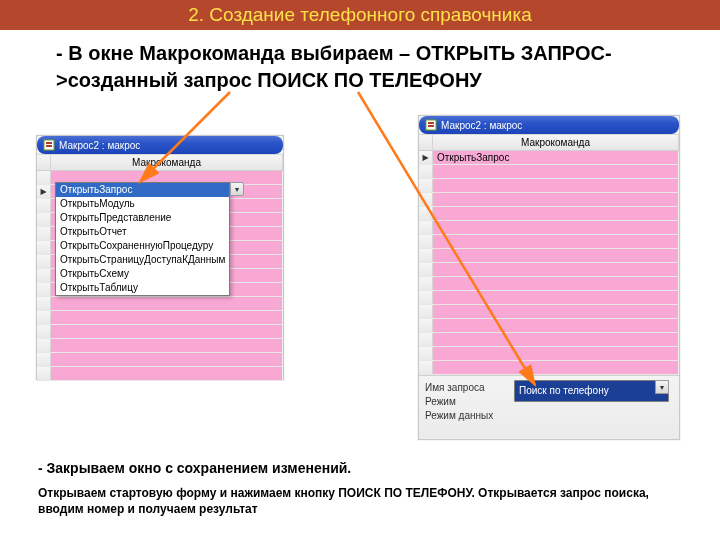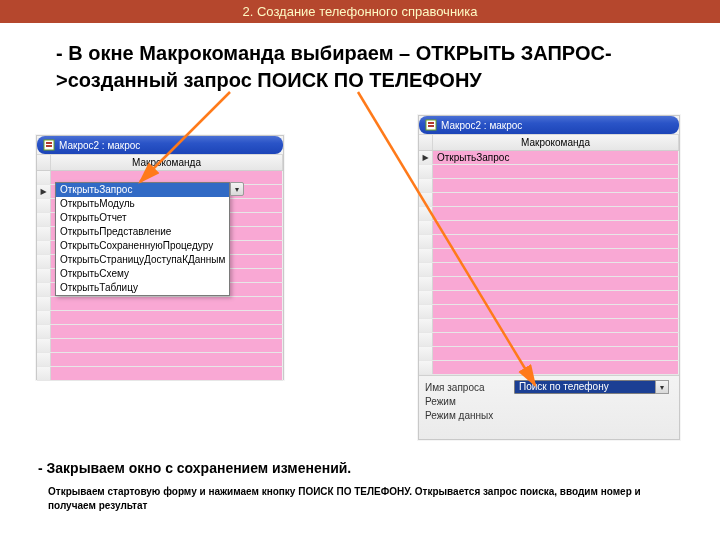--- a/index.html
+++ b/index.html
@@ -8,24 +8,24 @@
     width: 720px;
     height: 540px;
     font-family: Arial, Helvetica, sans-serif;
     background: #fff;
     position: relative;
     overflow: hidden;
     font-size: 13px;
   }
   .banner {
     background: #b5472d;
-    color: #fef9c3;
+    color: #fde047;
     text-align: center;
     padding: 4px 0;
-    font-size: 13px;
+    font-size: 19px;
   }
   .instr1 {
     position: absolute;
     top: 40px;
     left: 56px;
     right: 40px;
     font-weight: bold;
     font-size: 20px;
     line-height: 1.35;
   }
@@ -118,21 +118,21 @@
     font-size:10px;
   }
   .prop-row { display:flex; align-items:center; height:14px; gap:6px;}
   .prop-row .lab { width:80px; color:#333; }
   .select-widget {
     position:absolute;
     left:95px; top:4px;
     width:155px;
   }
   .select-box {
-    height:14px;
+    height:22px;
     border:1px solid #7e7e7e;
     background:#1b3f94;
     color:#fff;
     font-size:10px;
     padding:0 4px;
     line-height:12px;
     display:flex;
     align-items:center;
     border-radius:1px;
   }
@@ -154,23 +154,23 @@
 
   
   .instr2 {
     position:absolute;
     left:38px; top:460px;
     font-weight:bold;
     font-size:14px;
   }
   .instr3 {
     position:absolute;
-    left:48px; top:485px; right:30px;
+    left:38px; top:485px; right:30px;
     font-weight:bold;
-    font-size:10px;
+    font-size:12px;
     line-height:1.35;
   }
 
   
   svg.overlay {
     position:absolute;
     top:0;left:0;
     width:720px;height:540px;
     pointer-events:none;
   }
@@ -259,22 +259,22 @@
     <div class="row">
         <div class="rowsel"></div>
         <div class="cell"></div>
       </div>
   </div>
 </div>
 
 <div class="dropdown">
   <div class="opt sel">ОткрытьЗапрос</div>
   <div class="opt">ОткрытьМодуль</div>
+  <div class="opt">ОткрытьПредставление</div>
   <div class="opt">ОткрытьОтчет</div>
-  <div class="opt">ОткрытьПредставление</div>
   <div class="opt">ОткрытьСохраненнуюПроцедуру</div>
   <div class="opt">ОткрытьСтраницуДоступаКДанным</div>
   <div class="opt">ОткрытьСхему</div>
   <div class="opt">ОткрытьТаблицу</div>
 </div>
 <div class="dd-btn">▾</div>
 
 <div class="win right-win">
   <div class="titlebar">
     <span class="title-icon">

